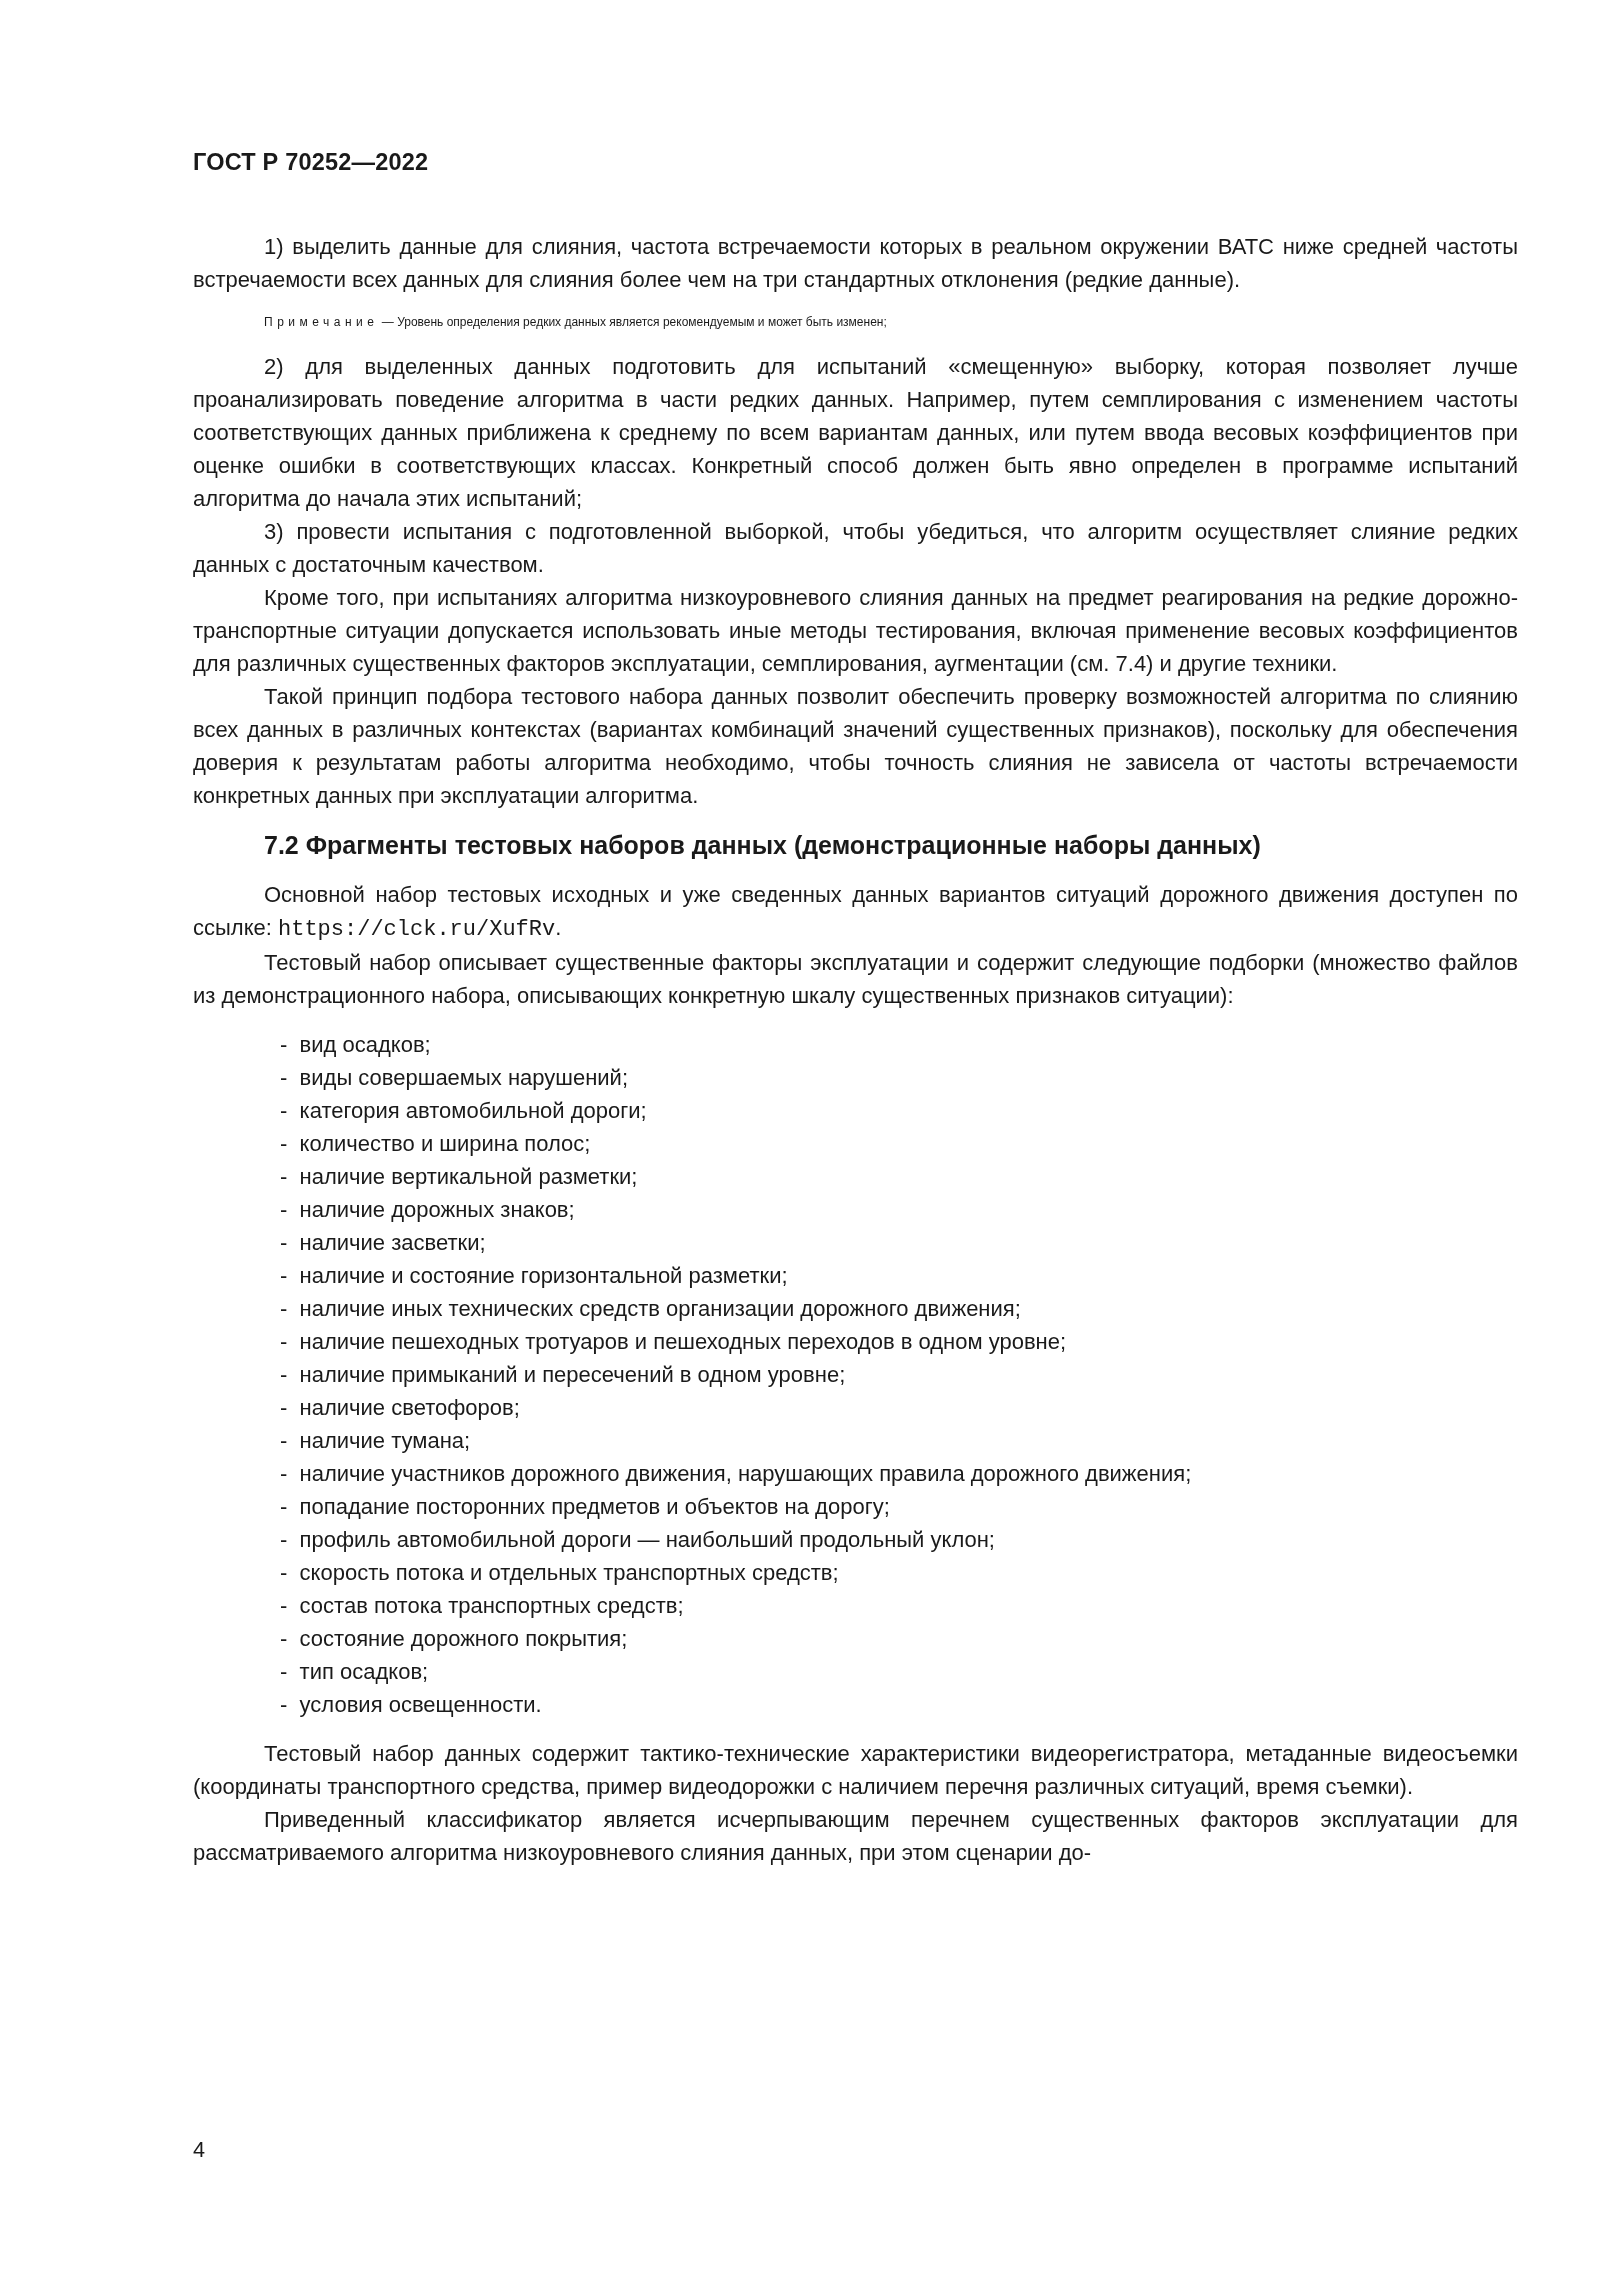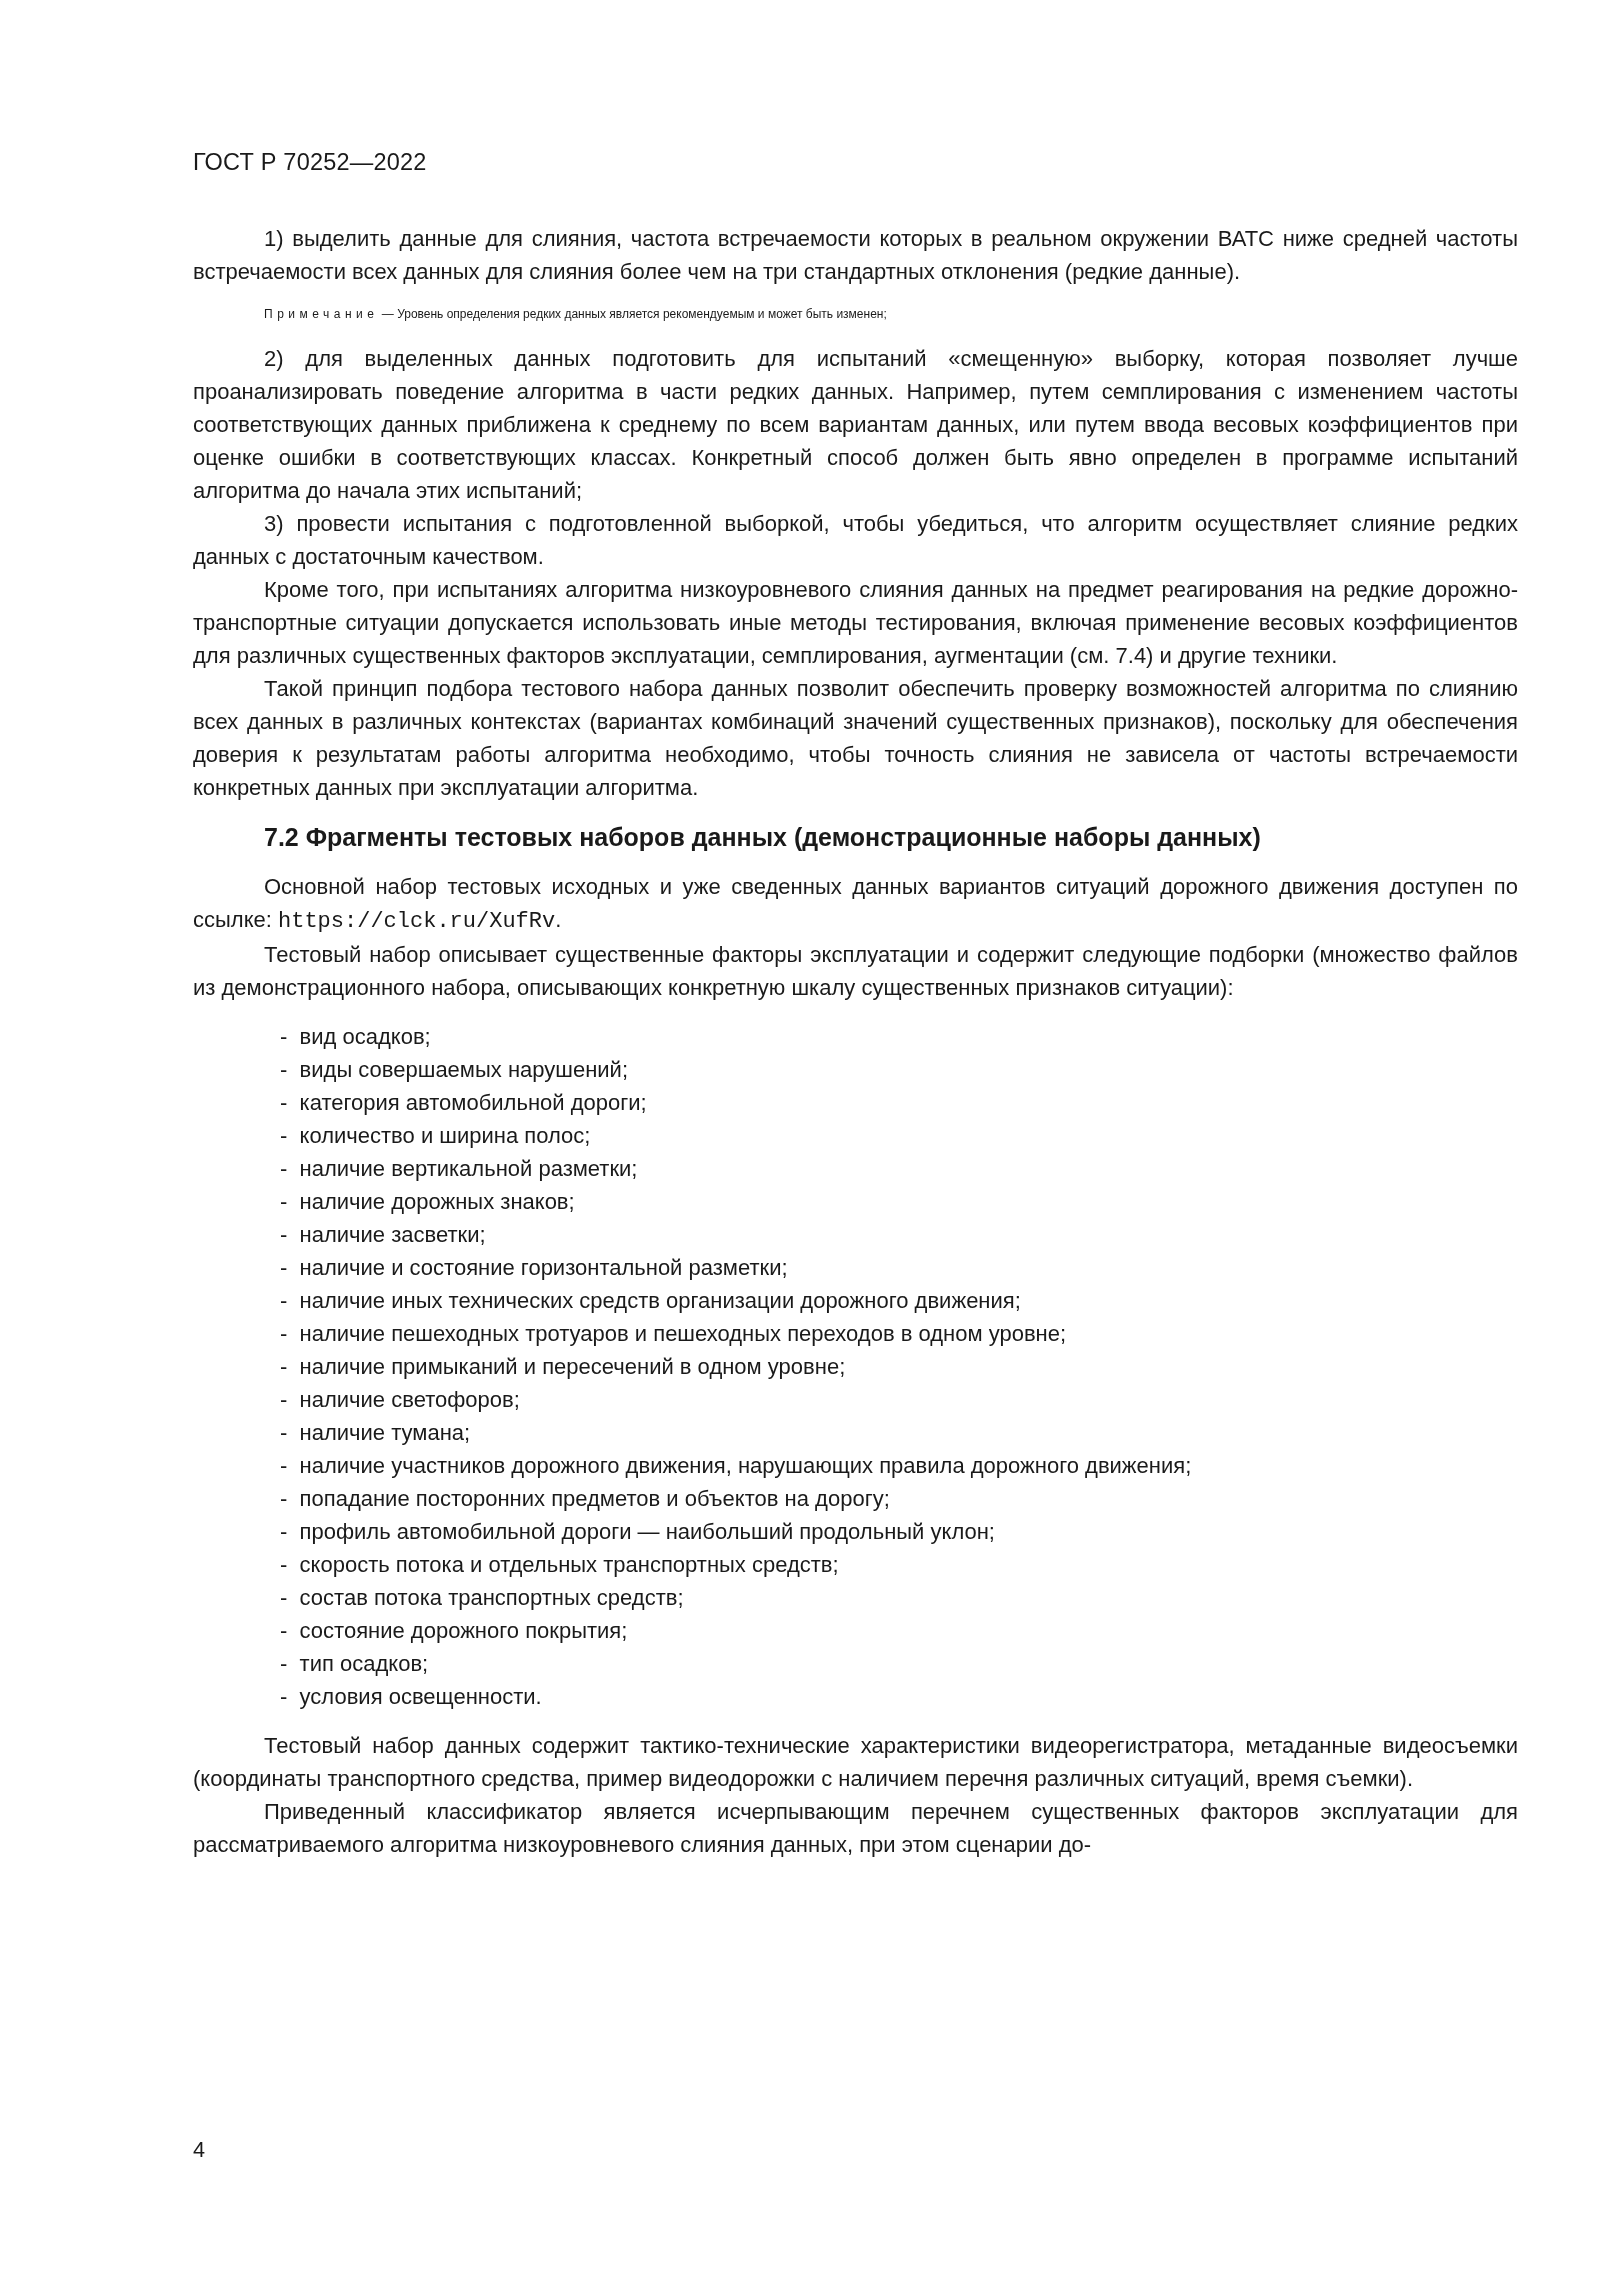--- a/index.html
+++ b/index.html
@@ -5,24 +5,24 @@
     html, body { margin: 0; padding: 0; background: #ffffff; }
     body {
       width: 1621px; height: 2293px; position: relative; overflow: hidden;
       font-family: "Liberation Sans", sans-serif; color: #1a1a1a;
     }
     .page {
       position: absolute; left: 193px; top: 0; width: 1325px;
     }
     .doc-header {
       position: absolute; top: 149px; left: 0;
-      font-weight: normal; font-size: 23.5px; letter-spacing: 0.2px; color: #1a1a1a;
+      font-weight: bold; font-size: 23.5px; letter-spacing: 0.2px; color: #1a1a1a;
     }
     .body-text {
-      position: absolute; top: 222px; left: 0; width: 1325px;
+      position: absolute; top: 230px; left: 0; width: 1325px;
       font-size: 22px; line-height: 33px; text-align: justify;
       hyphens: manual;
     }
     .p { text-indent: 71px; margin: 0; }
     .note {
       margin: 11.8px 0 13.7px 0; text-indent: 71px; font-size: 12px; line-height: 29px;
     }
     .note .note-label { letter-spacing: 4.5px; }
     .section-heading {
       font-weight: bold; font-size: 25px; line-height: 32px;

